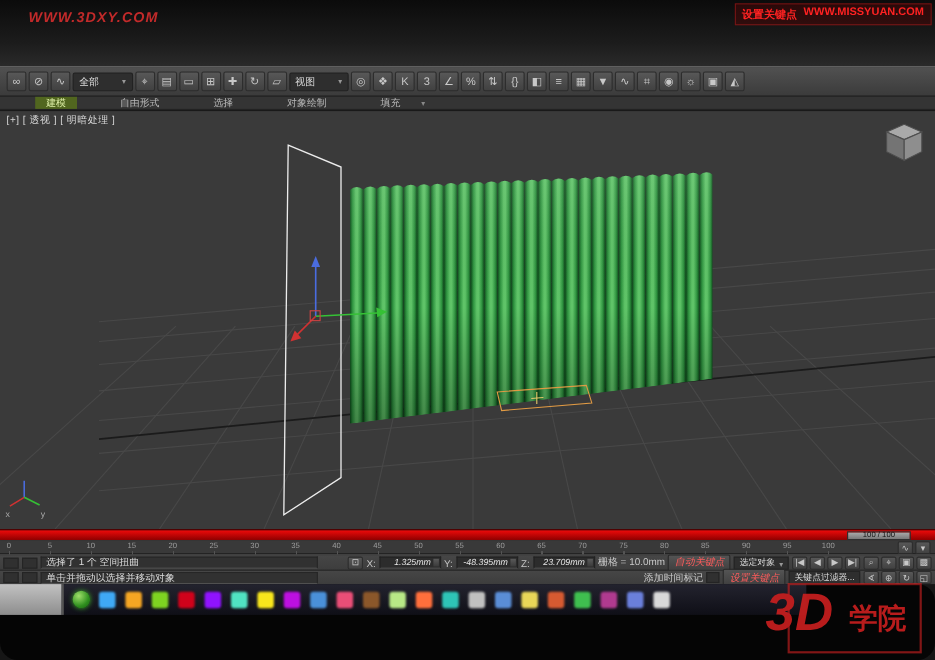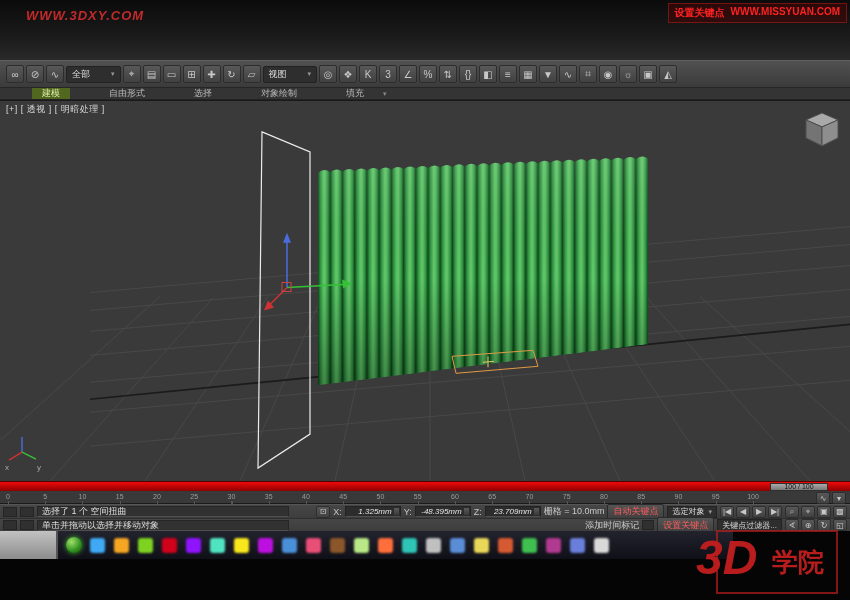--- a/index.html
+++ b/index.html
@@ -45,29 +45,29 @@
   .status-a{top:504px;height:14px;border-top:1px solid #565656;}
   .status-b{top:518px;height:13px;border-top:1px solid #2f2f2f;}
   .mini{flex:0 0 14px;height:10px;background:#303030;border:1px solid #242424;}
   .sunken{height:11px;background:#313131;border:1px solid #262626;border-bottom-color:#505050;display:flex;align-items:center;padding:0 4px;color:#ddd;white-space:nowrap;overflow:hidden;}
   .sel,.prompt{flex:0 0 252px;}
   .sp{flex:1;}
   .coord-label{color:#c6c6c6;flex:0 0 auto;}
   .coord-field{flex:0 0 56px;height:11px;background:#2c2c2c;border:1px solid #222;border-bottom-color:#505050;color:#e6e6e6;font-size:8px;display:flex;align-items:center;justify-content:flex-end;padding-right:8px;position:relative;font-style:italic;}
   .coord-field::after{content:"";position:absolute;right:1px;top:1px;bottom:1px;width:5px;background:linear-gradient(#5a5a5a,#3a3a3a);}
   .grid-text{flex:0 0 auto;color:#c9c9c9;white-space:nowrap;}
-  .btn{height:16px;display:flex;align-items:center;justify-content:center;padding:0 5px;background:linear-gradient(#545454,#3f3f3f);border:1px solid #2a2a2a;border-radius:2px;white-space:nowrap;}
+  .btn{height:16px;display:flex;align-items:center;justify-content:center;padding:0 5px;background:linear-gradient(#545454,#3f3f3f);border:1px solid #2a2a2a;border-radius:2px;white-space:nowrap;font-style:italic;}
   .btn.red{color:#ff5c5c;}
-  .combo-sm{height:12px;display:flex;align-items:center;gap:4px;padding:0 4px;background:#2e2e2e;border:1px solid #232323;font-size:8px;color:#ddd;white-space:nowrap;}
+  .combo-sm{height:12px;display:flex;align-items:flex-end;gap:4px;padding:0 4px;background:#2e2e2e;border:1px solid #232323;font-size:8px;color:#ddd;white-space:nowrap;}
   .cluster{display:flex;gap:2px;flex:0 0 auto;}
   .addtag{display:flex;align-items:center;gap:3px;white-space:nowrap;}
   .addtag-box{width:12px;height:10px;background:#303030;border:1px solid #242424;}
 
   
-  .bottom-band{position:absolute;left:0;top:531px;width:100%;height:69px;background:#050505;}
+  .bottom-band{position:absolute;left:0;top:531px;width:100%;height:69px;background:#050505;border-radius:16px;}
   .taskbar{position:absolute;left:0;top:0;width:733px;height:28px;background:linear-gradient(#23232e,#0f0f17);display:flex;align-items:center;gap:8px;overflow:hidden;}
   .win-frag{flex:0 0 58px;height:100%;background:linear-gradient(#c2c2c2,#8d8d8d);border-right:2px solid #555;}
   .orb{flex:0 0 16px;width:16px;height:16px;border-radius:50%;background:radial-gradient(circle at 35% 30%,#9fe06a,#2f8f1f 60%,#135b0c);box-shadow:0 0 5px #3fae2a;}
   .blobs{display:flex;gap:9px;filter:blur(1px);}
   .blob{width:15px;height:15px;border-radius:3px;flex:0 0 auto;}
 
   
   .logo3d{position:absolute;right:10px;top:-6px;width:148px;height:74px;color:#c81f1f;opacity:.92;}
   .logo3d::before{content:"";position:absolute;right:2px;top:5px;width:118px;height:60px;border:2px solid rgba(200,31,31,.7);}
   .l-big{position:absolute;left:4px;top:0px;font-size:48px;line-height:66px;font-weight:bold;font-style:italic;}

